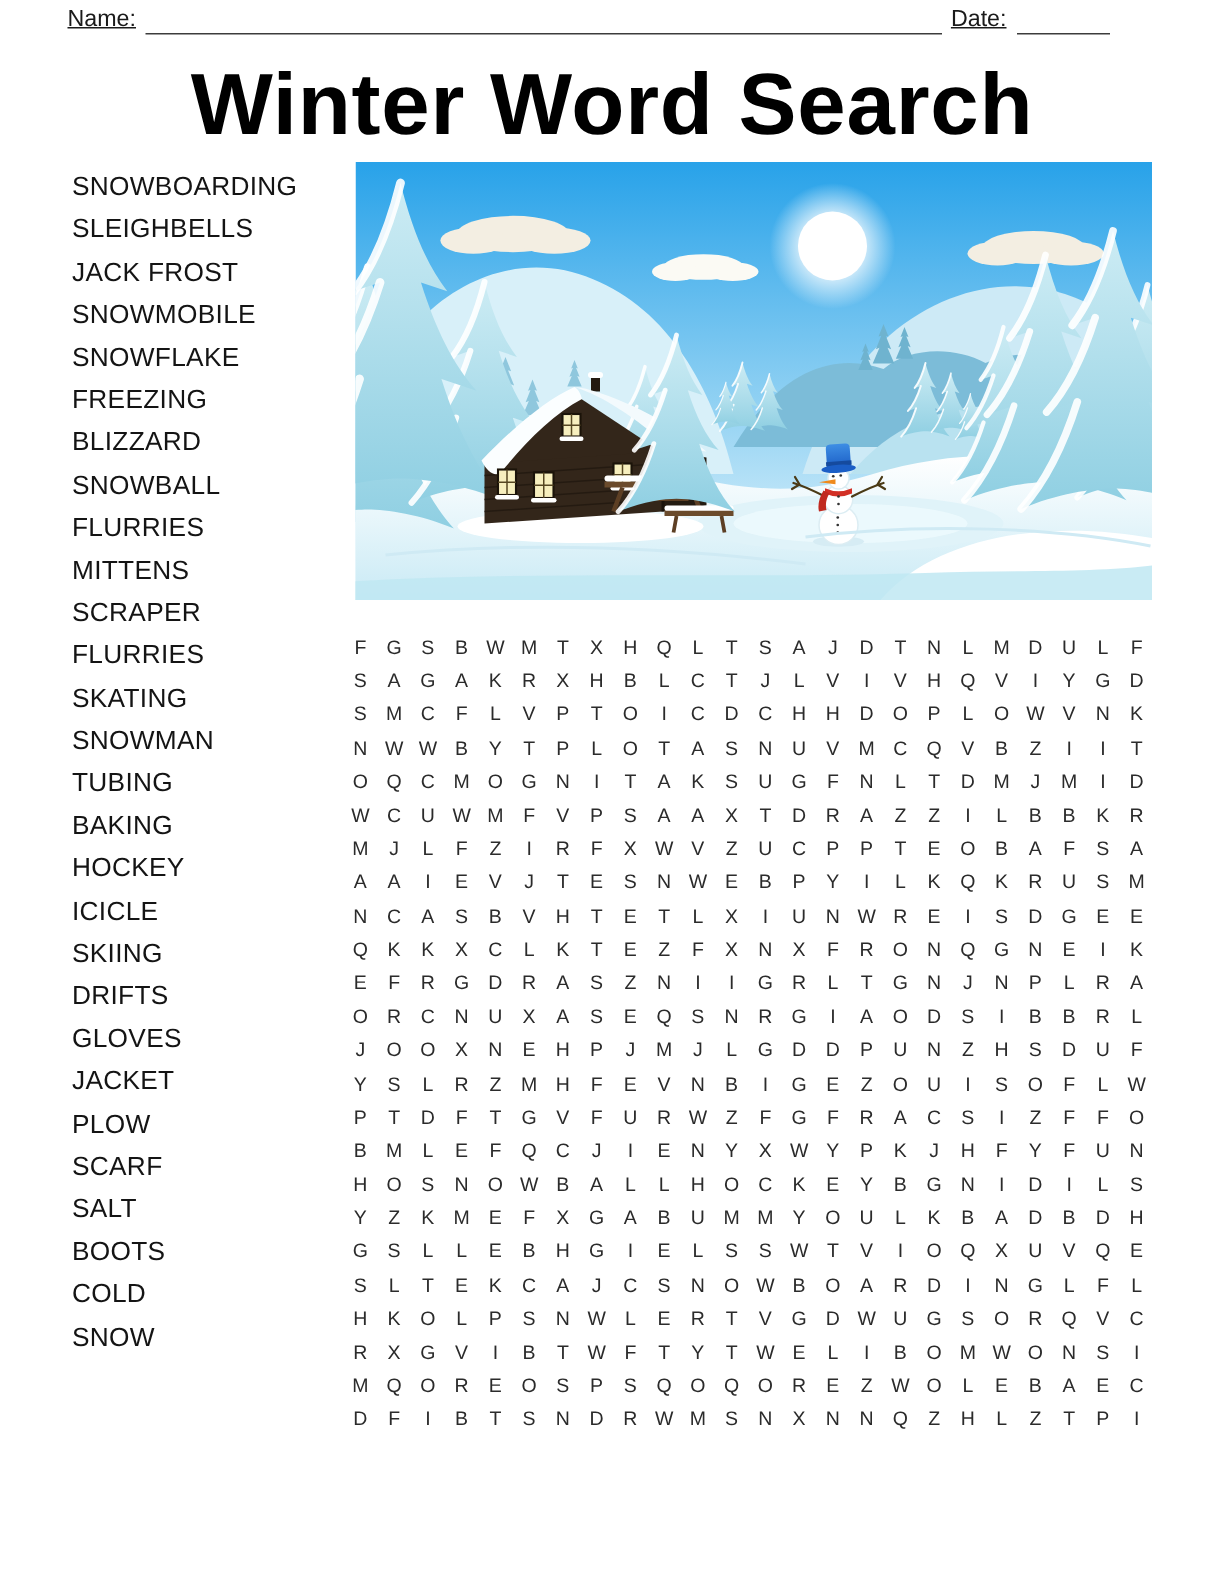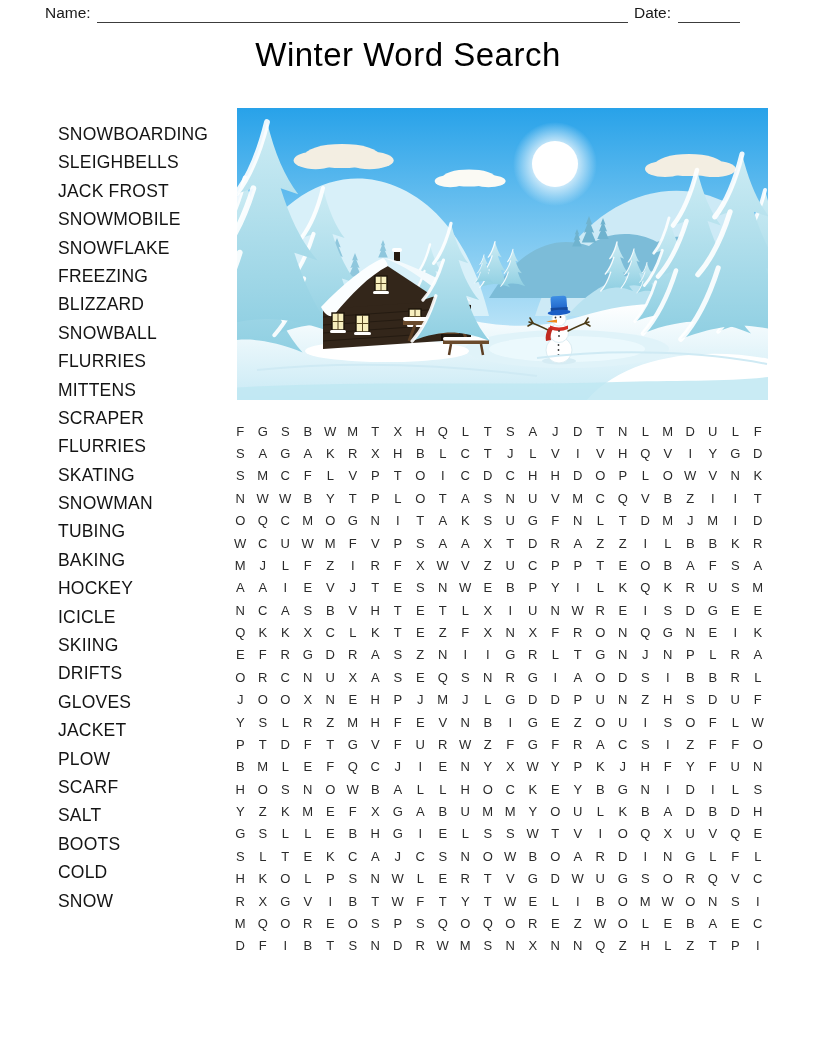--- a/index.html
+++ b/index.html
@@ -3,33 +3,33 @@
 <meta charset="utf-8">
 <style>
   html,body{margin:0;padding:0;}
   body{
     width:816px;height:1056px;position:relative;overflow:hidden;
     background:#ffffff;font-family:"Liberation Sans",sans-serif;color:#111;
   }
   
   .header-row{
     position:absolute;top:4px;left:45px;width:695px;
-    display:flex;align-items:flex-end;font-size:15.5px;color:#1a1a1a;
+    display:flex;align-items:flex-end;font-size:15.5px;color:#1a1a1a;text-decoration:underline;
   }
   .fill-line{flex:1;border-bottom:1.6px solid #3c3c3c;height:15px;margin:0 6px;}
   .date-line{width:62px;border-bottom:1.6px solid #3c3c3c;height:15px;margin-left:7px;}
   .hdr-label{white-space:nowrap;padding-bottom:1px;}
   
   .page-title{
     position:absolute;top:36px;left:0;width:100%;text-align:center;
-    font-size:33px;letter-spacing:0.5px;color:#000;font-weight:400;
+    font-size:58px;letter-spacing:0.5px;color:#000;font-weight:700;
   }
   
   .word-list{
-    position:absolute;left:48px;top:110px;margin:10px;padding:0;list-style:none;
+    position:absolute;left:48px;top:110px;margin:0;padding:0;list-style:none;
     font-size:17.5px;color:#141414;
   }
   .word-list li{height:28.4px;line-height:28.4px;letter-spacing:0.2px;white-space:nowrap;}
   
   .scene-wrap{position:absolute;left:237px;top:108px;width:531px;height:292px;}
   
   .letter-grid{
     position:absolute;left:229px;top:420px;width:540px;height:537px;
     display:grid;grid-template-columns:repeat(24,1fr);grid-auto-rows:1fr;
   }

